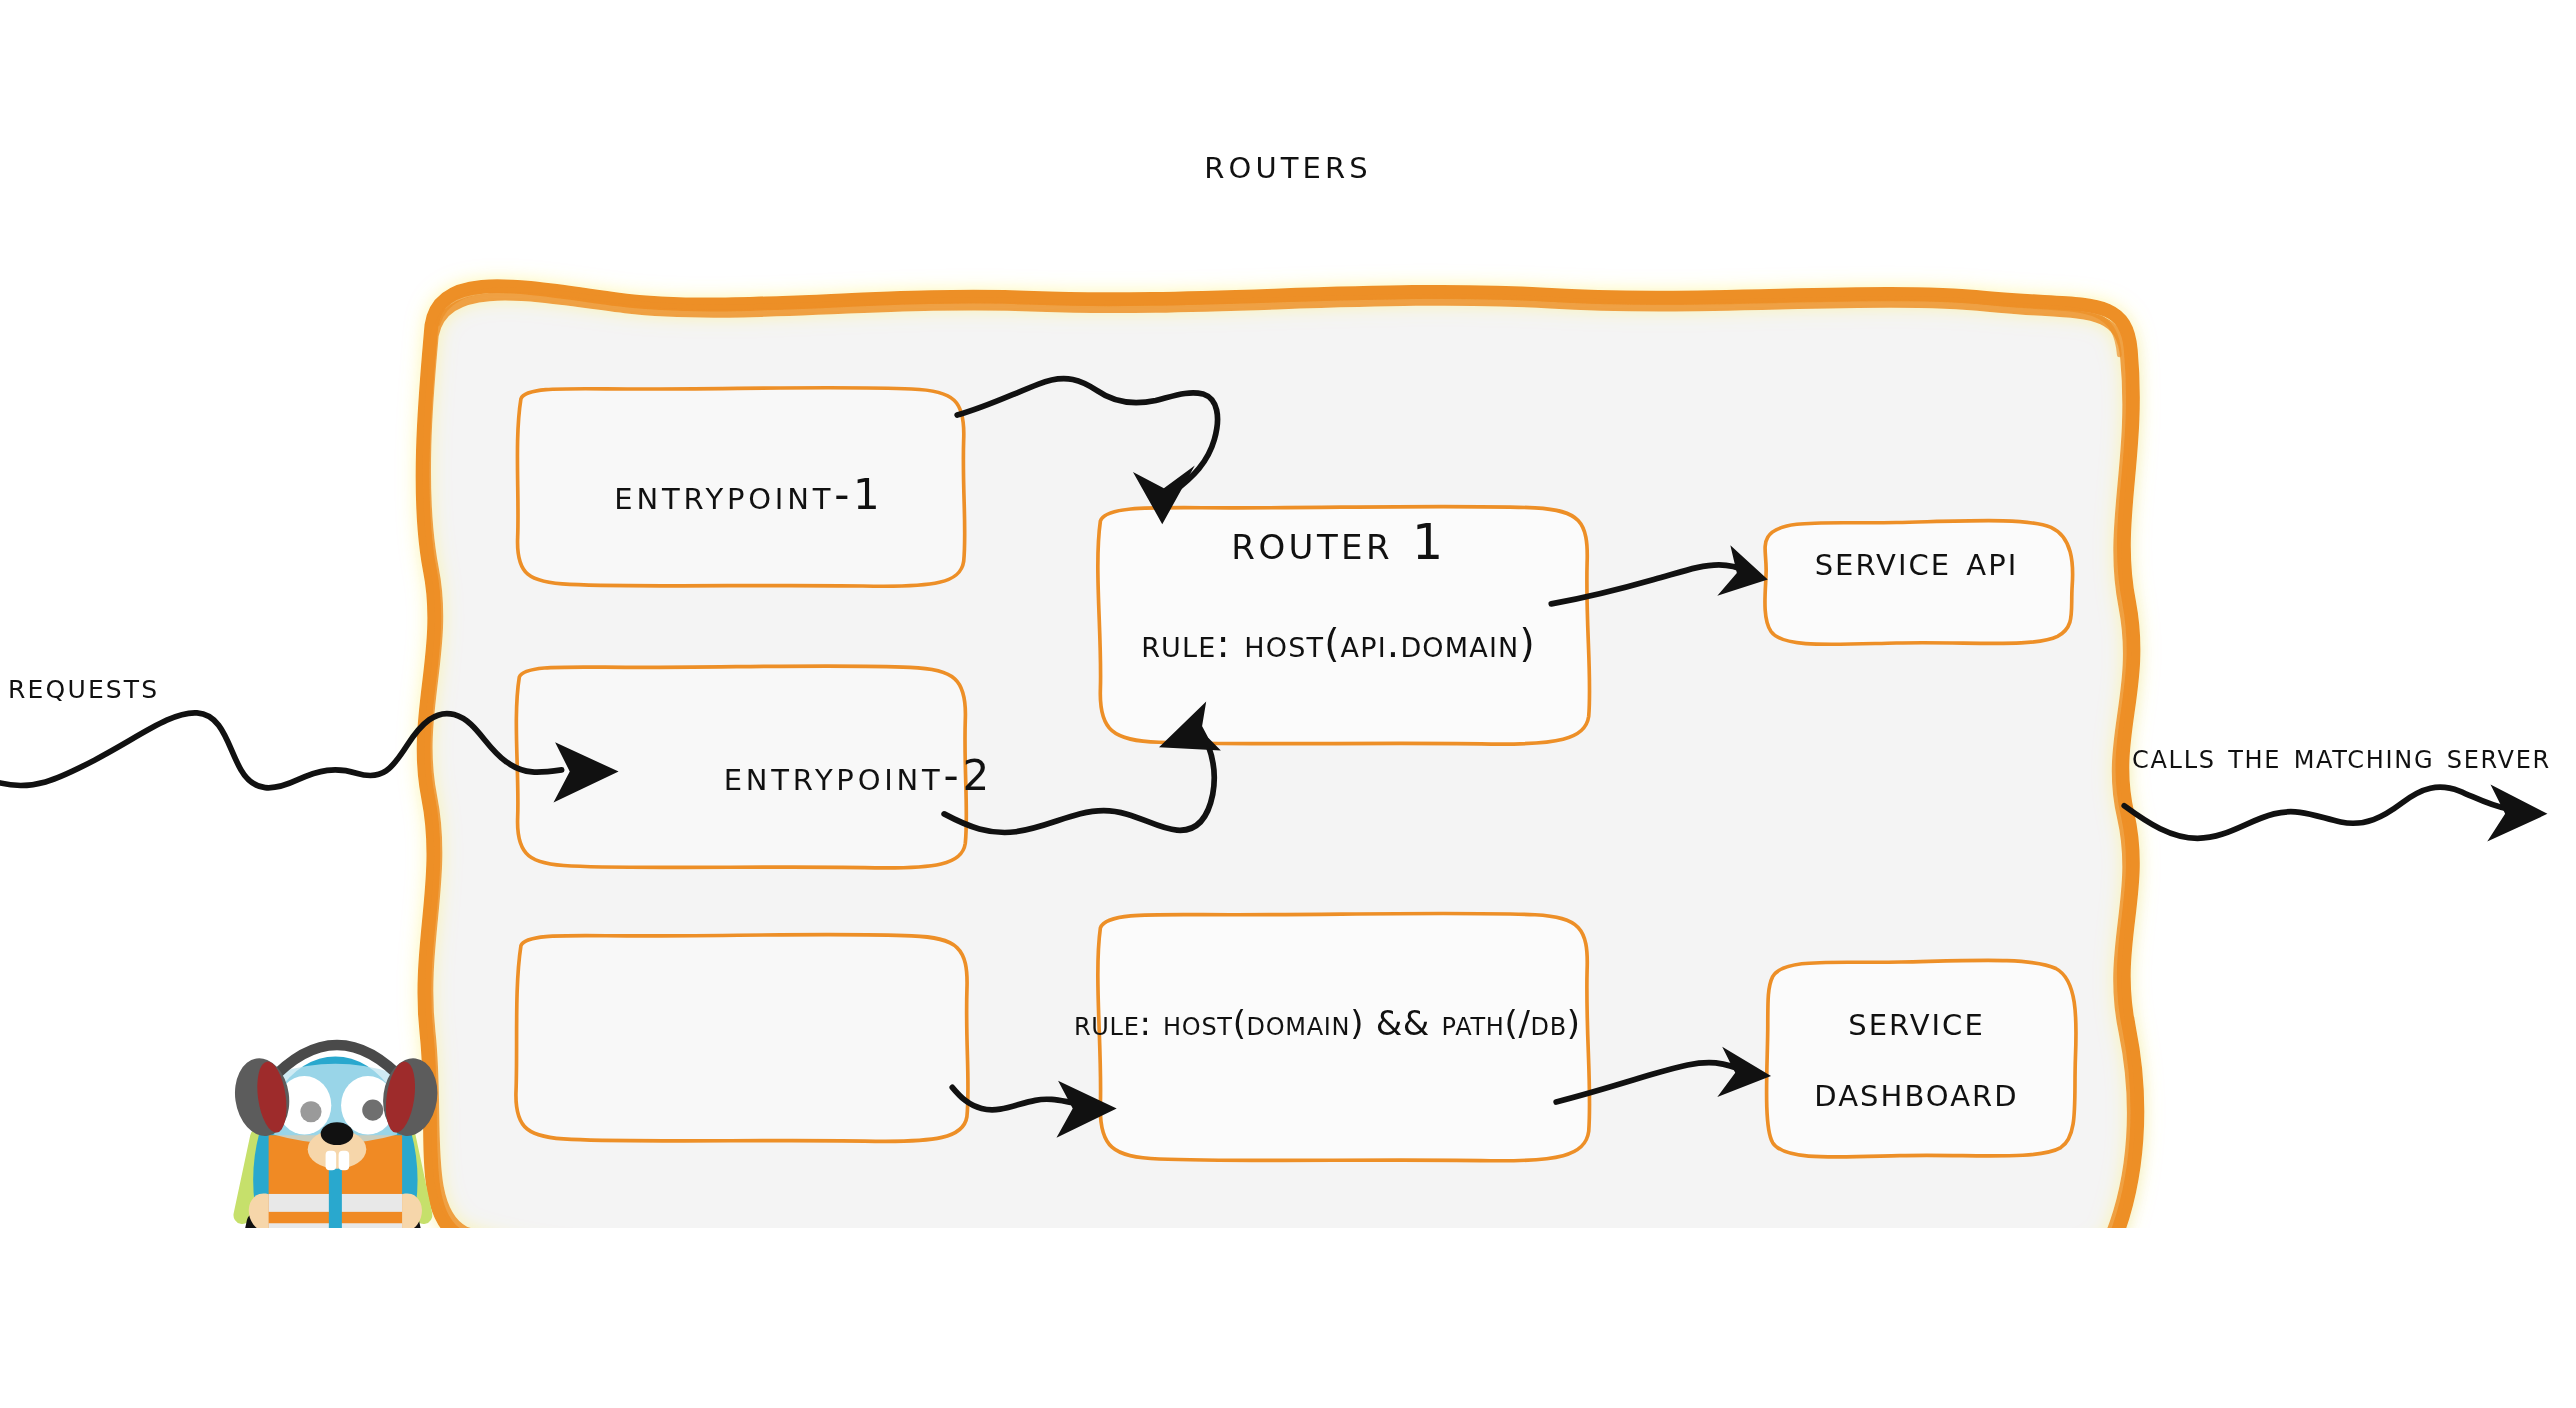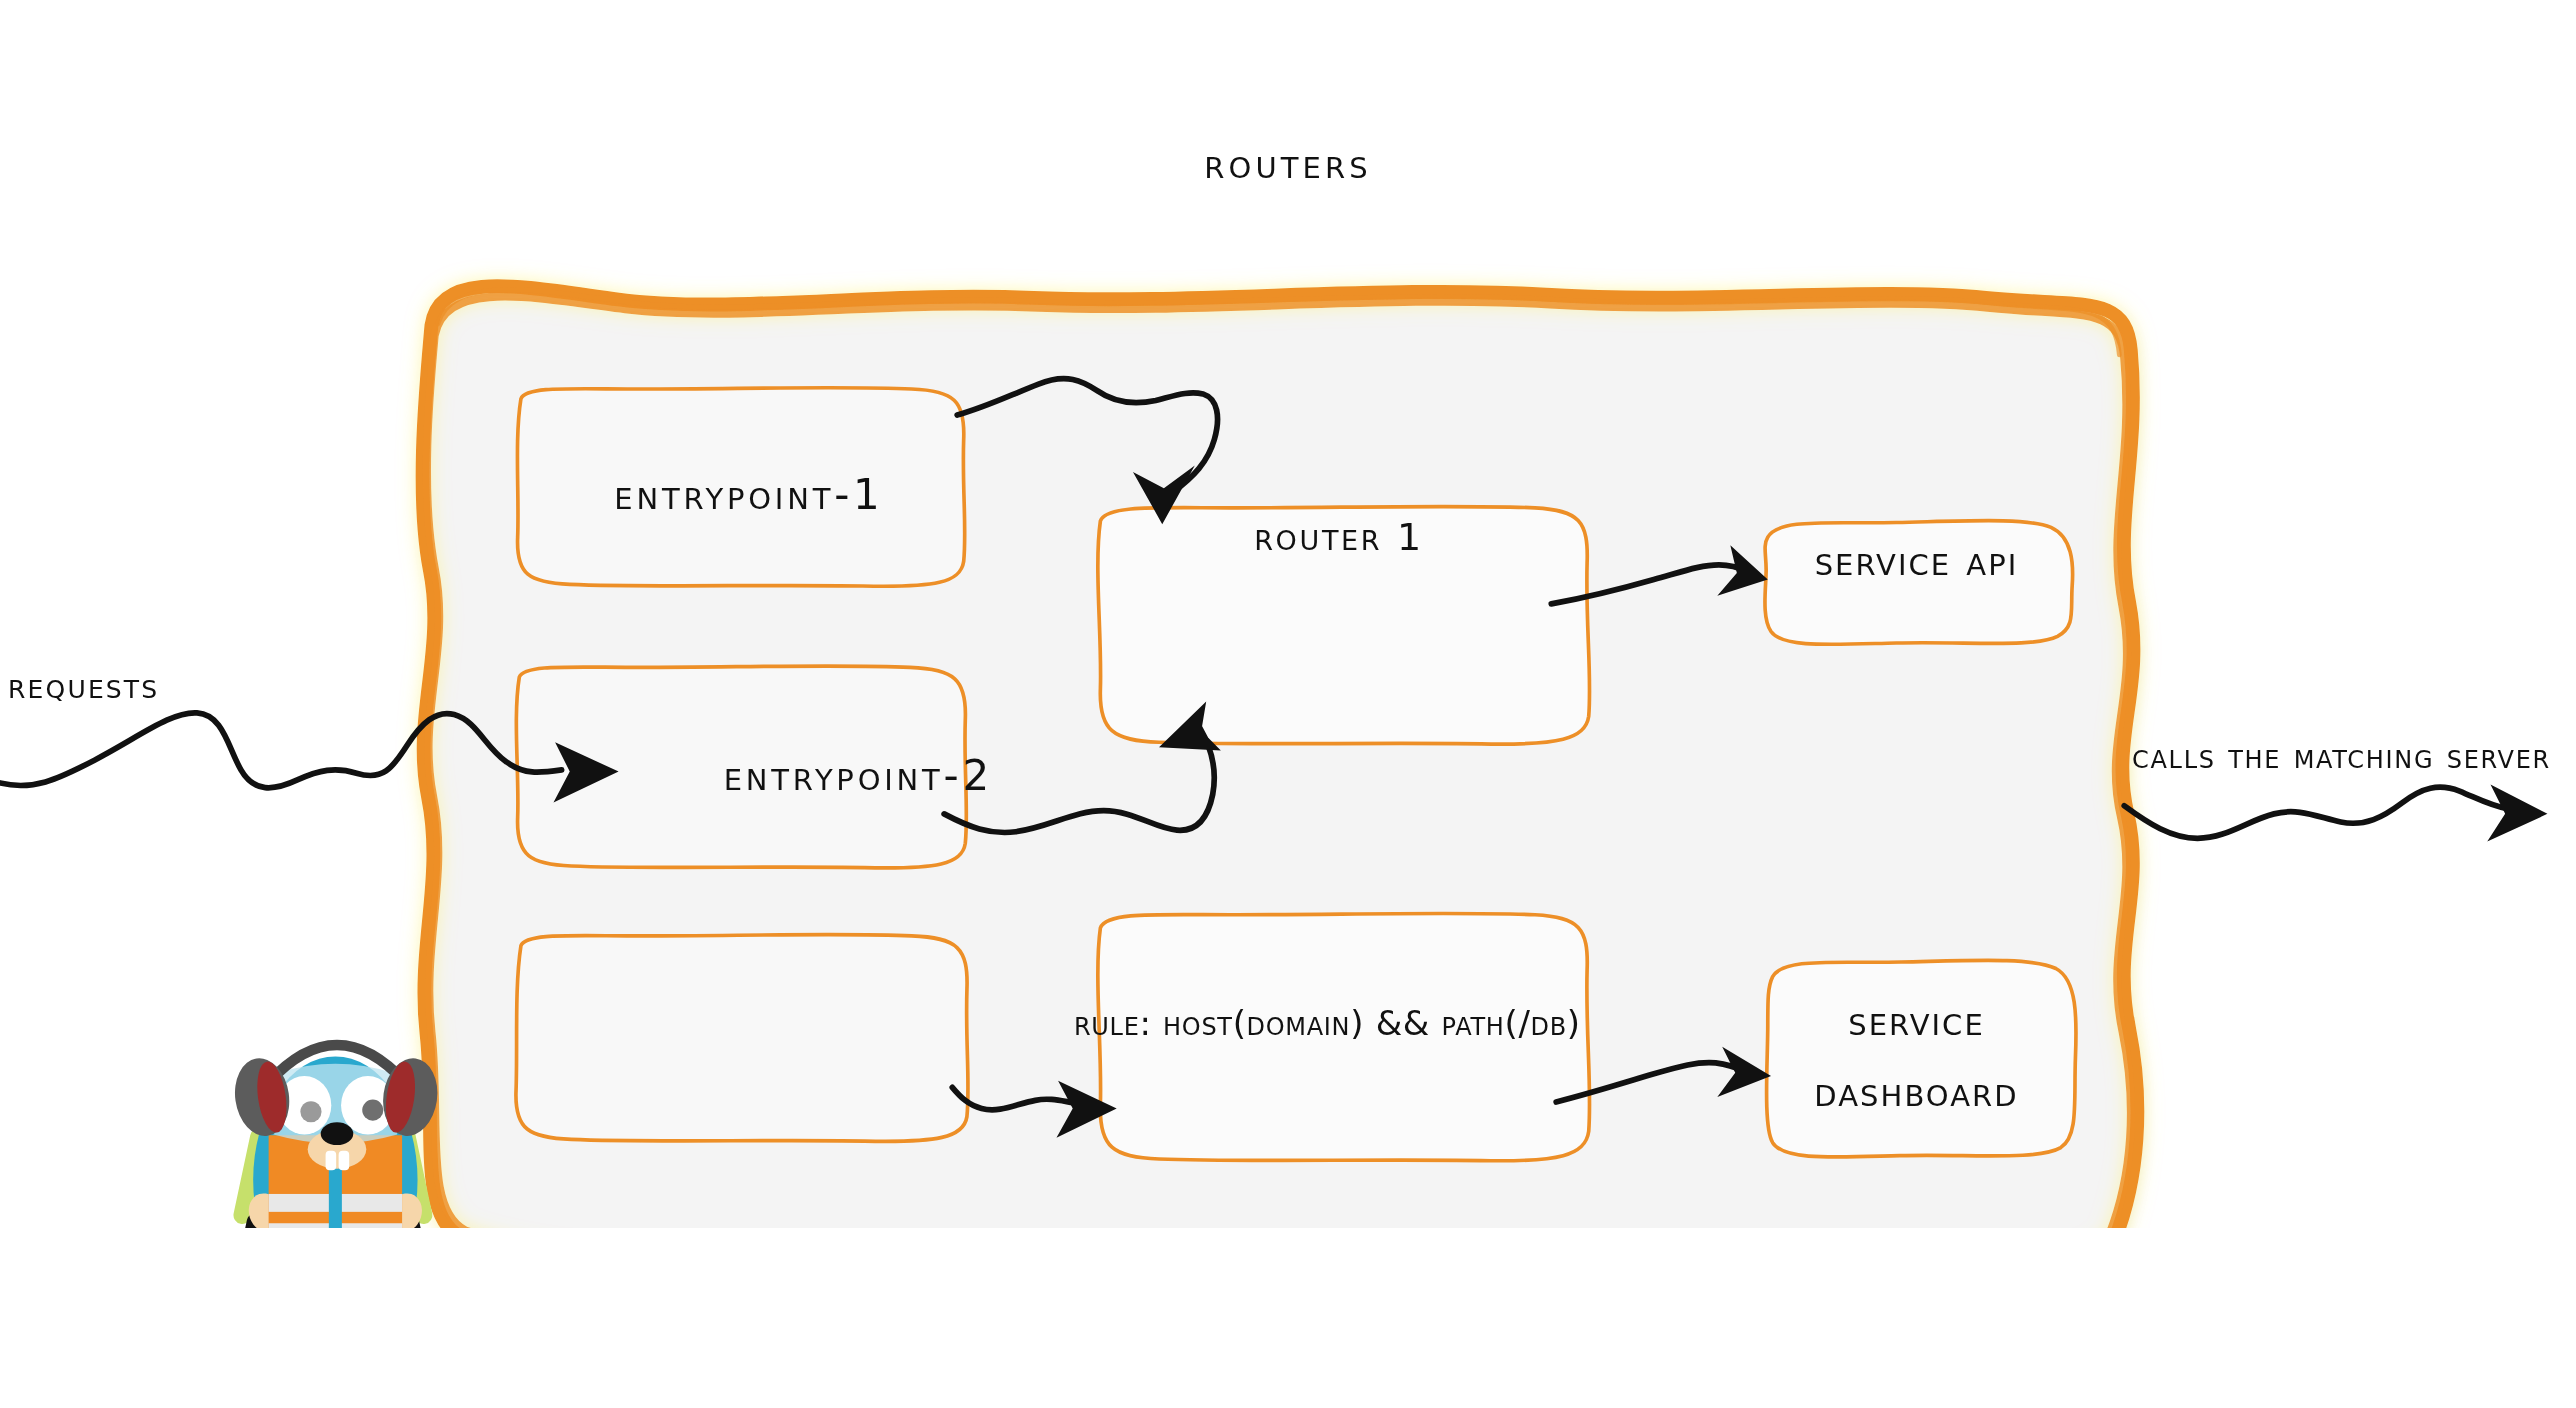--- a/index.html
+++ b/index.html
@@ -43,21 +43,21 @@
   }
   .ep-label {
     font-size: 42px;
     letter-spacing: 0.09em;
     text-align: center;
   }
   #ep1-label { left: 505px; top: 472px; width: 488px; }
   #ep2-label { left: 505px; top: 753px; width: 488px; text-align: right; }
   #ep3-label { left: 505px; top: 1030px; width: 488px; }
 
-  #r1-title  { left: 1107px; top: 517px;  width: 464px; text-align: center; font-size: 38px; letter-spacing: 0.07em; }
+  #r1-title  { left: 1107px; top: 517px;  width: 464px; text-align: center; font-size: 49px; letter-spacing: 0.07em; }
   #r1-rule   { left: 1082px; top: 623px;  width: 513px; text-align: center; font-size: 39px; letter-spacing: 0.03em; }
 
   #r2-title  { left: 1107px; top: 929px; width: 464px; text-align: center; font-size: 42px; letter-spacing: 0.07em; }
   #r2-rule   { left: 1074px; top: 1005px; width: 529px; text-align: left; font-size: 34px; letter-spacing: 0.02em; }
   #r2-mw     { left: 1074px; top: 1064px; width: 529px; text-align: center; font-size: 37px; letter-spacing: 0.03em; }
 
   #svc-api-label { left: 1766px; top: 539px;  width: 301px; text-align: center; font-size: 41px; letter-spacing: 0.05em; }
   #svc-dash-l1   { left: 1774px; top: 999px; width: 285px; text-align: center; font-size: 41px; letter-spacing: 0.05em; }
   #svc-dash-l2   { left: 1774px; top: 1070px; width: 285px; text-align: center; font-size: 41px; letter-spacing: 0.05em; }
 
@@ -326,20 +326,21 @@
       <ellipse cx="492" cy="1348" rx="17" ry="44" fill="#9E2B2B" transform="rotate(8 492 1348)"></ellipse>
     </g>
   </svg>
 
   <div class="lbl sc" id="title">Routers</div>
 
   <div class="lbl sc ep-label" id="ep1-label">entrypoint-1</div>
   <div class="lbl sc ep-label" id="ep2-label">entrypoint-2</div>
 
   <div class="lbl sc" id="r1-title">Router 1</div>
+  <div class="lbl sc" id="r1-rule">rule: Host(api.domain)</div>
 
   <div class="lbl sc" id="r2-rule">rule: Host(domain) &amp;&amp; Path(/db)</div>
 
   <div class="lbl sc" id="svc-api-label">Service API</div>
   <div class="lbl sc" id="svc-dash-l1">Service</div>
   <div class="lbl sc" id="svc-dash-l2">Dashboard</div>
 
   <div class="lbl sc" id="requests-label">Requests</div>
   <div class="lbl sc" id="calls-label">Calls the matching server</div>
 

